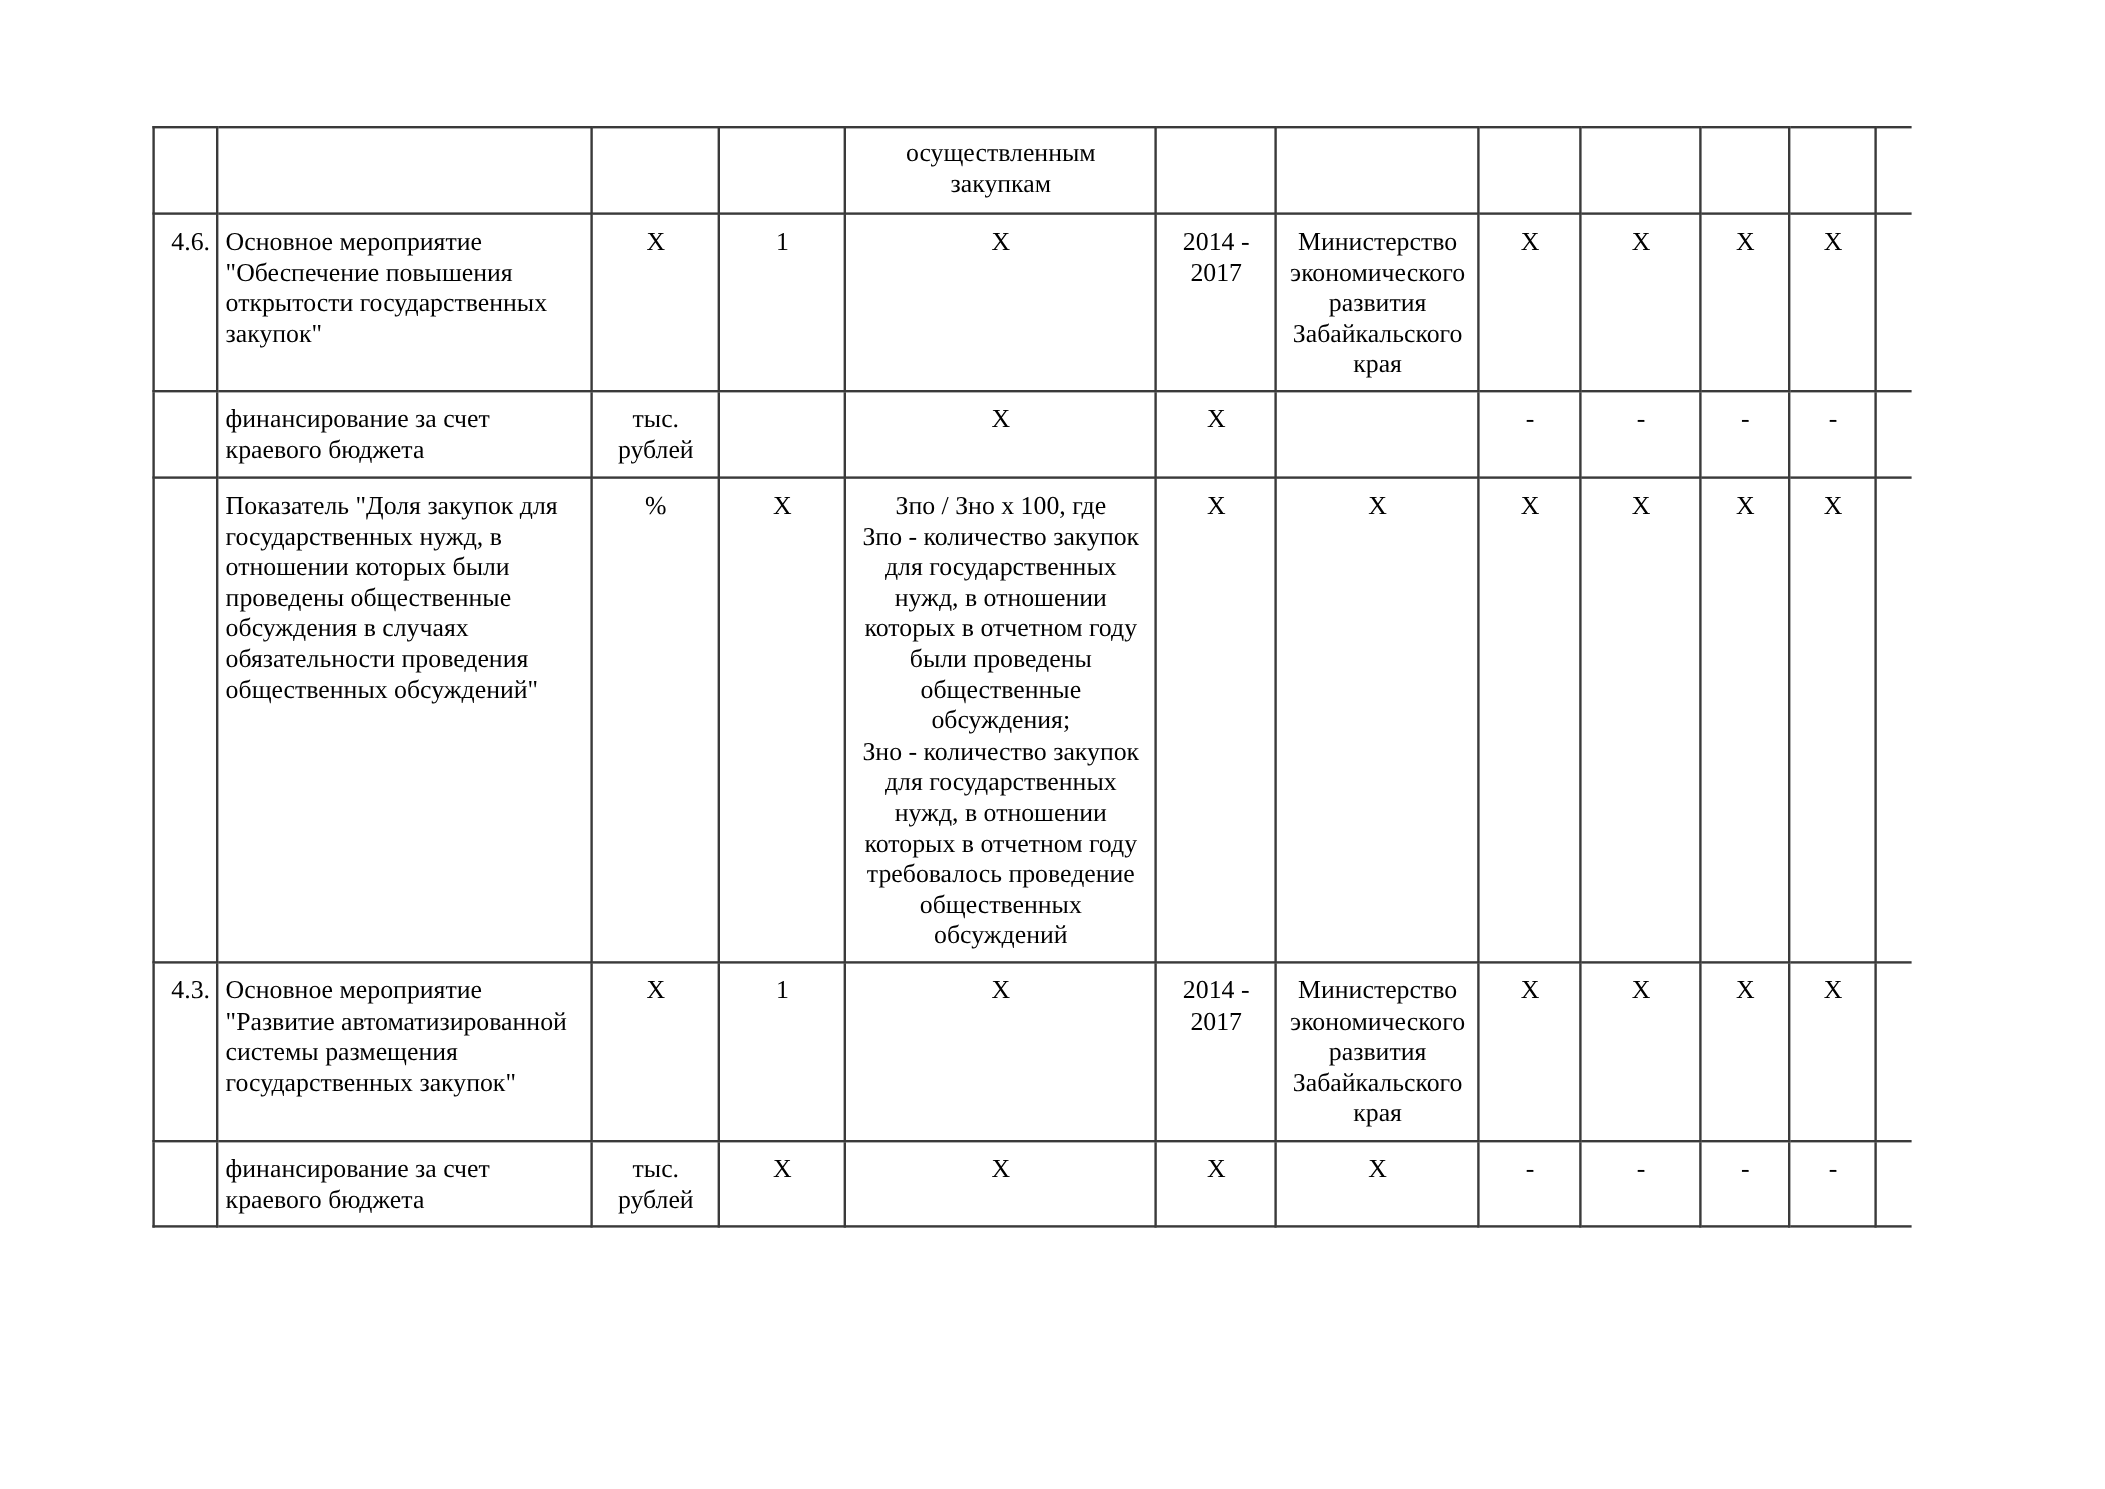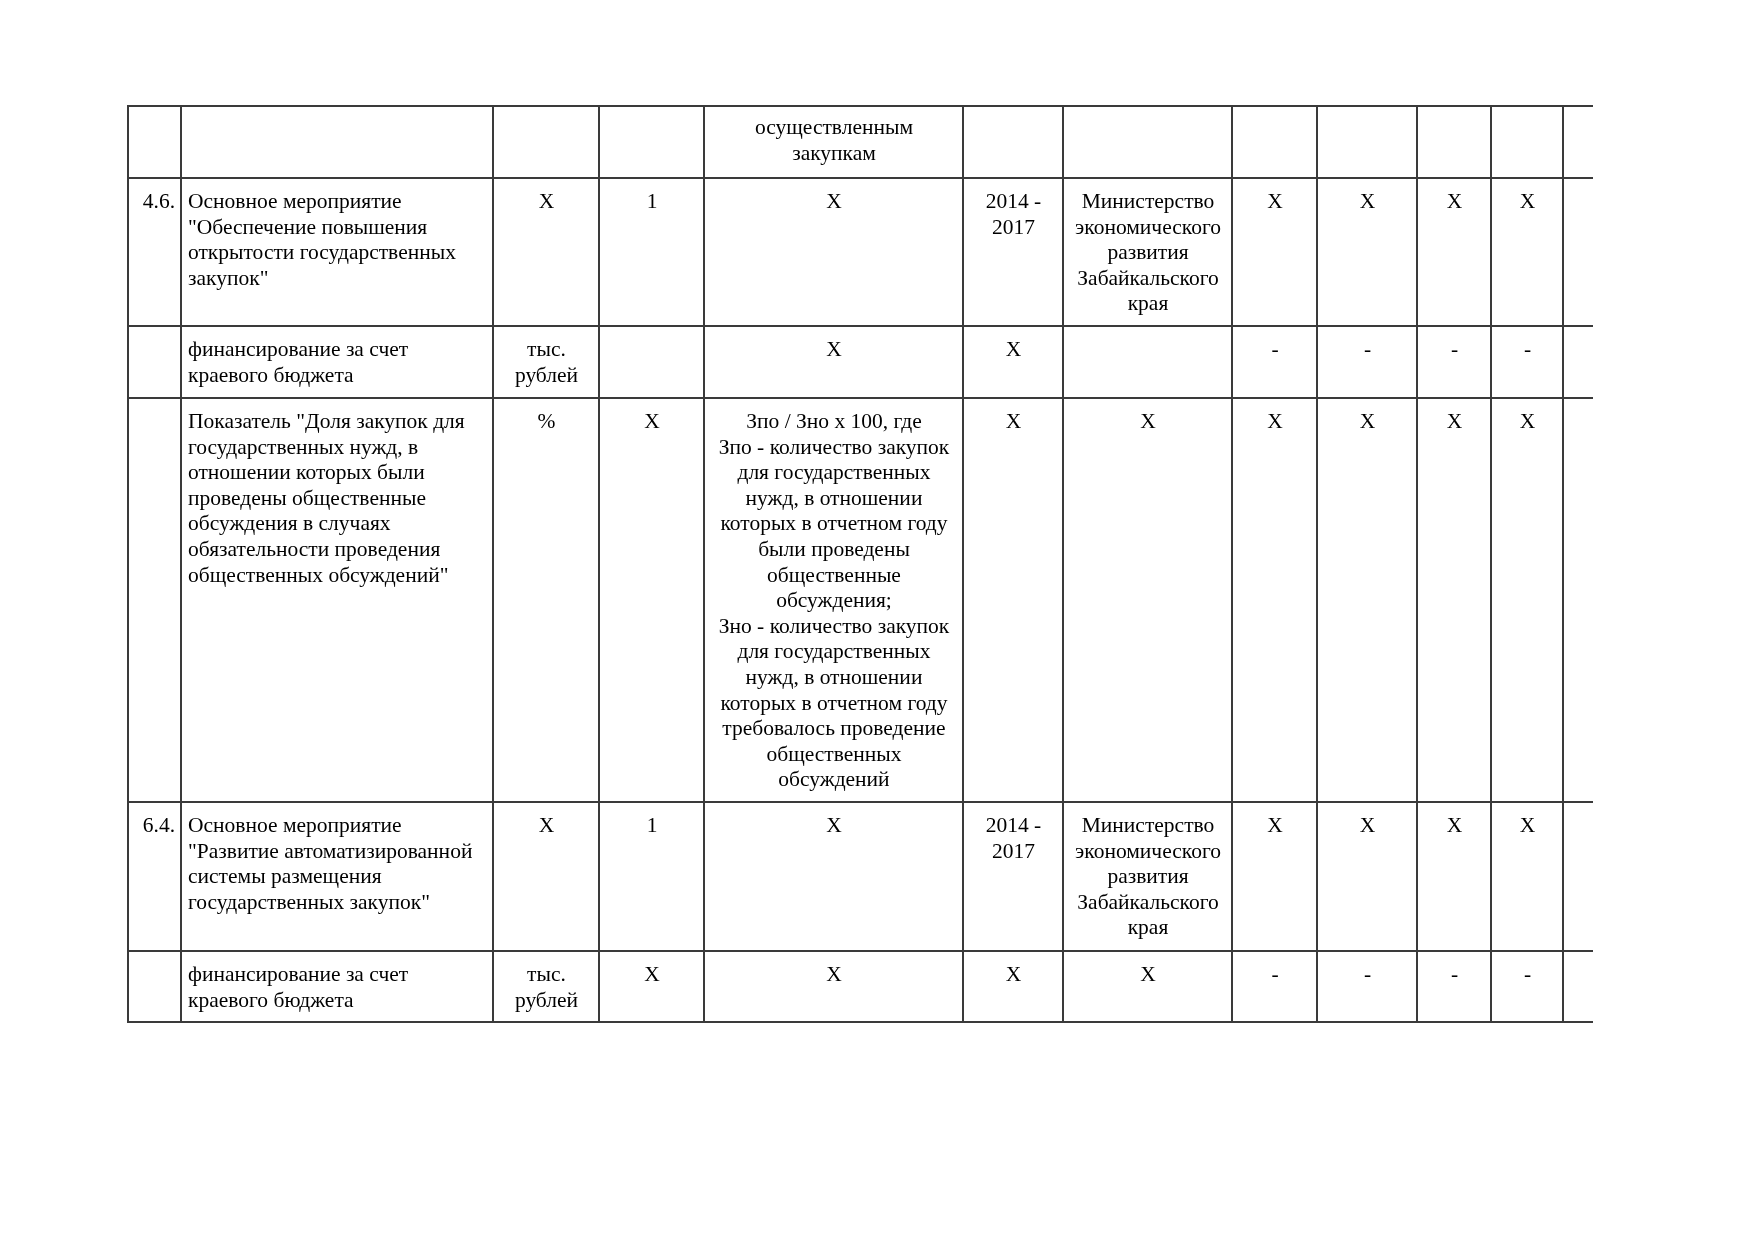--- a/index.html
+++ b/index.html
@@ -131,21 +131,21 @@
         <td class="c pre">X</td>
         <td class="c">X</td>
         <td class="c">X</td>
         <td class="c">X</td>
         <td class="c">X</td>
         <td class="c">X</td>
         <td class="c clip"></td>
       </tr>
 
       <tr class="r4">
-        <td class="num">6.4.</td>
+        <td class="num">4.3.</td>
         <td class="l">Основное мероприятие "Развитие автоматизированной системы размещения государственных закупок"</td>
         <td class="c pre">X</td>
         <td class="c">1</td>
         <td class="c pre">X</td>
         <td class="c pre">2014 -
 2017</td>
         <td class="c">Министерство экономического развития Забайкальского края</td>
         <td class="c">X</td>
         <td class="c">X</td>
         <td class="c">X</td>

